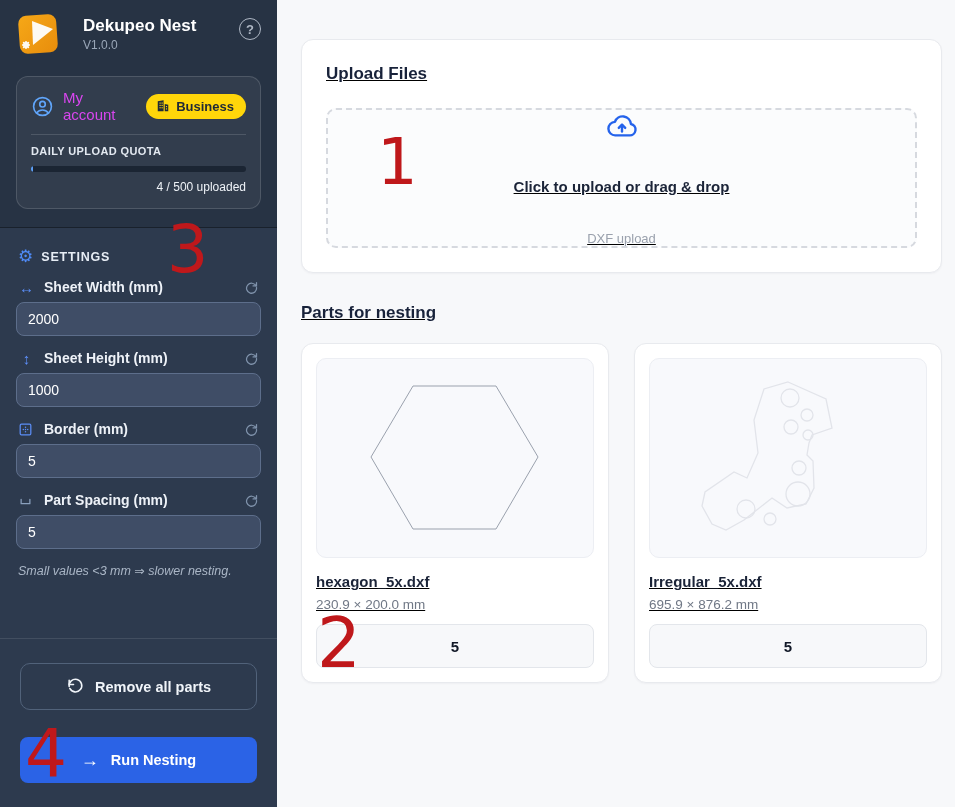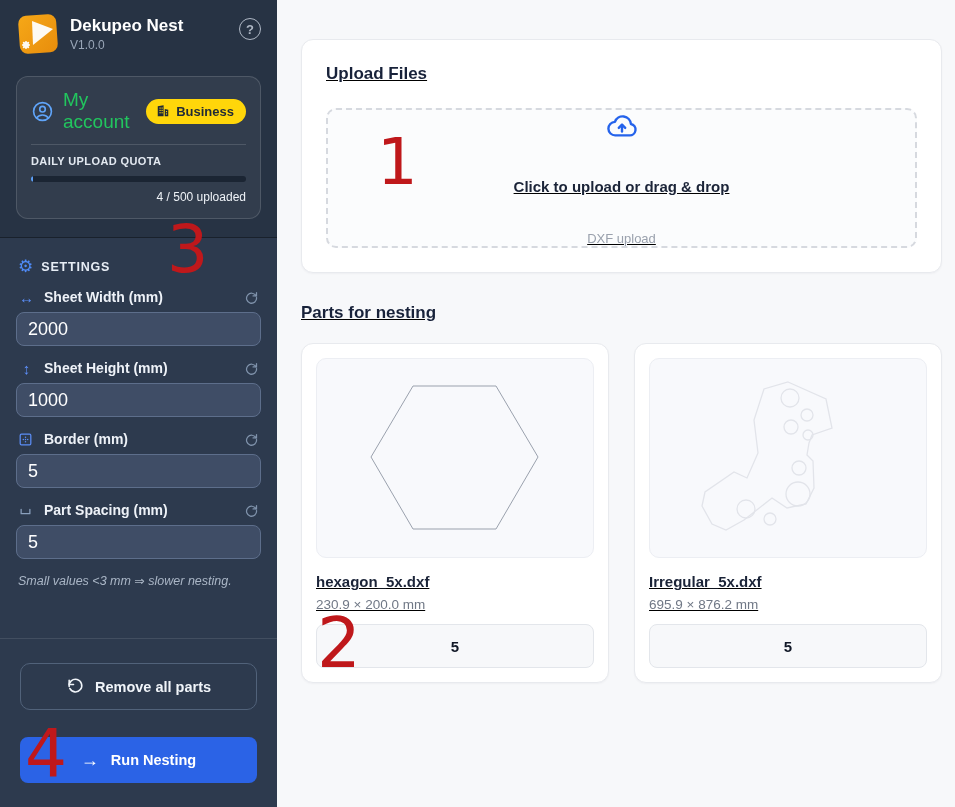--- a/index.html
+++ b/index.html
@@ -9,38 +9,38 @@
     display:flex; background:#f7f8fa; position:relative;
   }
 
   
   .sidebar {
     width:277px; min-width:277px; height:807px;
     background:#2d3a4e; color:#e8edf4;
     display:flex; flex-direction:column;
   }
   .sb-top { background:#273344; padding:12px 16px 18px 16px; border-bottom:1px solid rgba(0,0,0,0.35); }
-  .logo-row { display:flex; align-items:flex-start; gap:10px; }
+  .logo-row { display:flex; align-items:flex-start; gap:23px; }
   .logo-badge { width:44px; height:44px; flex:none; }
   .app-title { font-size:17px; font-weight:bold; color:#ffffff; line-height:1.2; margin-top:4px; }
   .app-version { font-size:12px; color:#9aa7b8; margin-top:2px; }
   .help-btn {
     margin-left:auto; width:22px; height:22px; border:1.7px solid #aeb7c4; border-radius:50%;
     color:#aeb7c4; font-size:13px; font-weight:bold; display:flex; align-items:center; justify-content:center;
     margin-top:6px; cursor:pointer; position:relative;
   }
   .help-btn::after { content:"?"; }
 
   .account-card {
     margin-top:20px; background:rgba(255,255,255,0.05);
     border:1px solid rgba(255,255,255,0.14); border-radius:12px;
     padding:12px 14px 14px 14px;
   }
   .account-row { display:flex; align-items:center; gap:9px; }
-  .account-label { color:#22c55e; font-size:19px; font-weight:500; }
+  .account-label { color:#d946ef; font-size:15px; font-weight:500; }
   .plan-badge {
     margin-left:auto; background:#ffd60a; color:#1f2937; font-weight:bold; font-size:13px;
     border-radius:999px; padding:5px 12px 5px 10px; display:flex; align-items:center; gap:6px;
   }
   .account-divider { border-top:1px solid rgba(255,255,255,0.14); margin:11px 0 10px 0; }
   .quota-label { font-size:11px; font-weight:bold; letter-spacing:.4px; color:#e3e9f1; }
   .quota-track { margin-top:9px; height:6px; border-radius:4px; background:#1b2533; overflow:hidden; }
   .quota-fill { height:100%; border-radius:4px; background:#5ea0f8; }
   .quota-text { margin-top:8px; text-align:right; font-size:12px; color:#eef2f7; }
 
@@ -49,21 +49,21 @@
   .settings-header .hdr { font-size:12.5px; font-weight:bold; letter-spacing:.8px; color:#e7edf5; }
   .gear { color:#4f8bf7; font-size:17px; line-height:1; }
 
   .field { margin-bottom:14px; }
   .field-label-row { display:flex; align-items:center; gap:9px; margin:0 2px 7px 2px; }
   .field-icon { width:17px; text-align:center; color:#5b8df6; font-size:15px; line-height:1; flex:none; }
   .field-label { font-size:14px; font-weight:600; color:#eef2f8; }
   .reset-btn { margin-left:auto; cursor:pointer; display:flex; }
   .field input {
     width:100%; height:31px; background:#3f4d66; border:1px solid #5d6e8b; border-radius:8px;
-    color:#ffffff; font-size:18px; font-weight:500; padding:16px 11px;
+    color:#ffffff; font-size:14px; font-weight:500; padding:16px 11px;
     font-family:"Liberation Sans","DejaVu Sans",sans-serif; outline:none;
   }
   .settings-note { font-size:12.5px; font-style:italic; color:#aab6c6; margin:2px 2px 14px 2px; }
 
   .check-row { display:flex; gap:10px; margin:6px 2px 0 10px; cursor:pointer; }
   .checkbox {
     width:15px; height:15px; flex:none; background:#2f7ef0; border-radius:3px; margin-top:2px;
     display:flex; align-items:center; justify-content:center; color:#fff; font-size:11px; font-weight:bold;
   }
   .checkbox::after { content:"✓"; }

